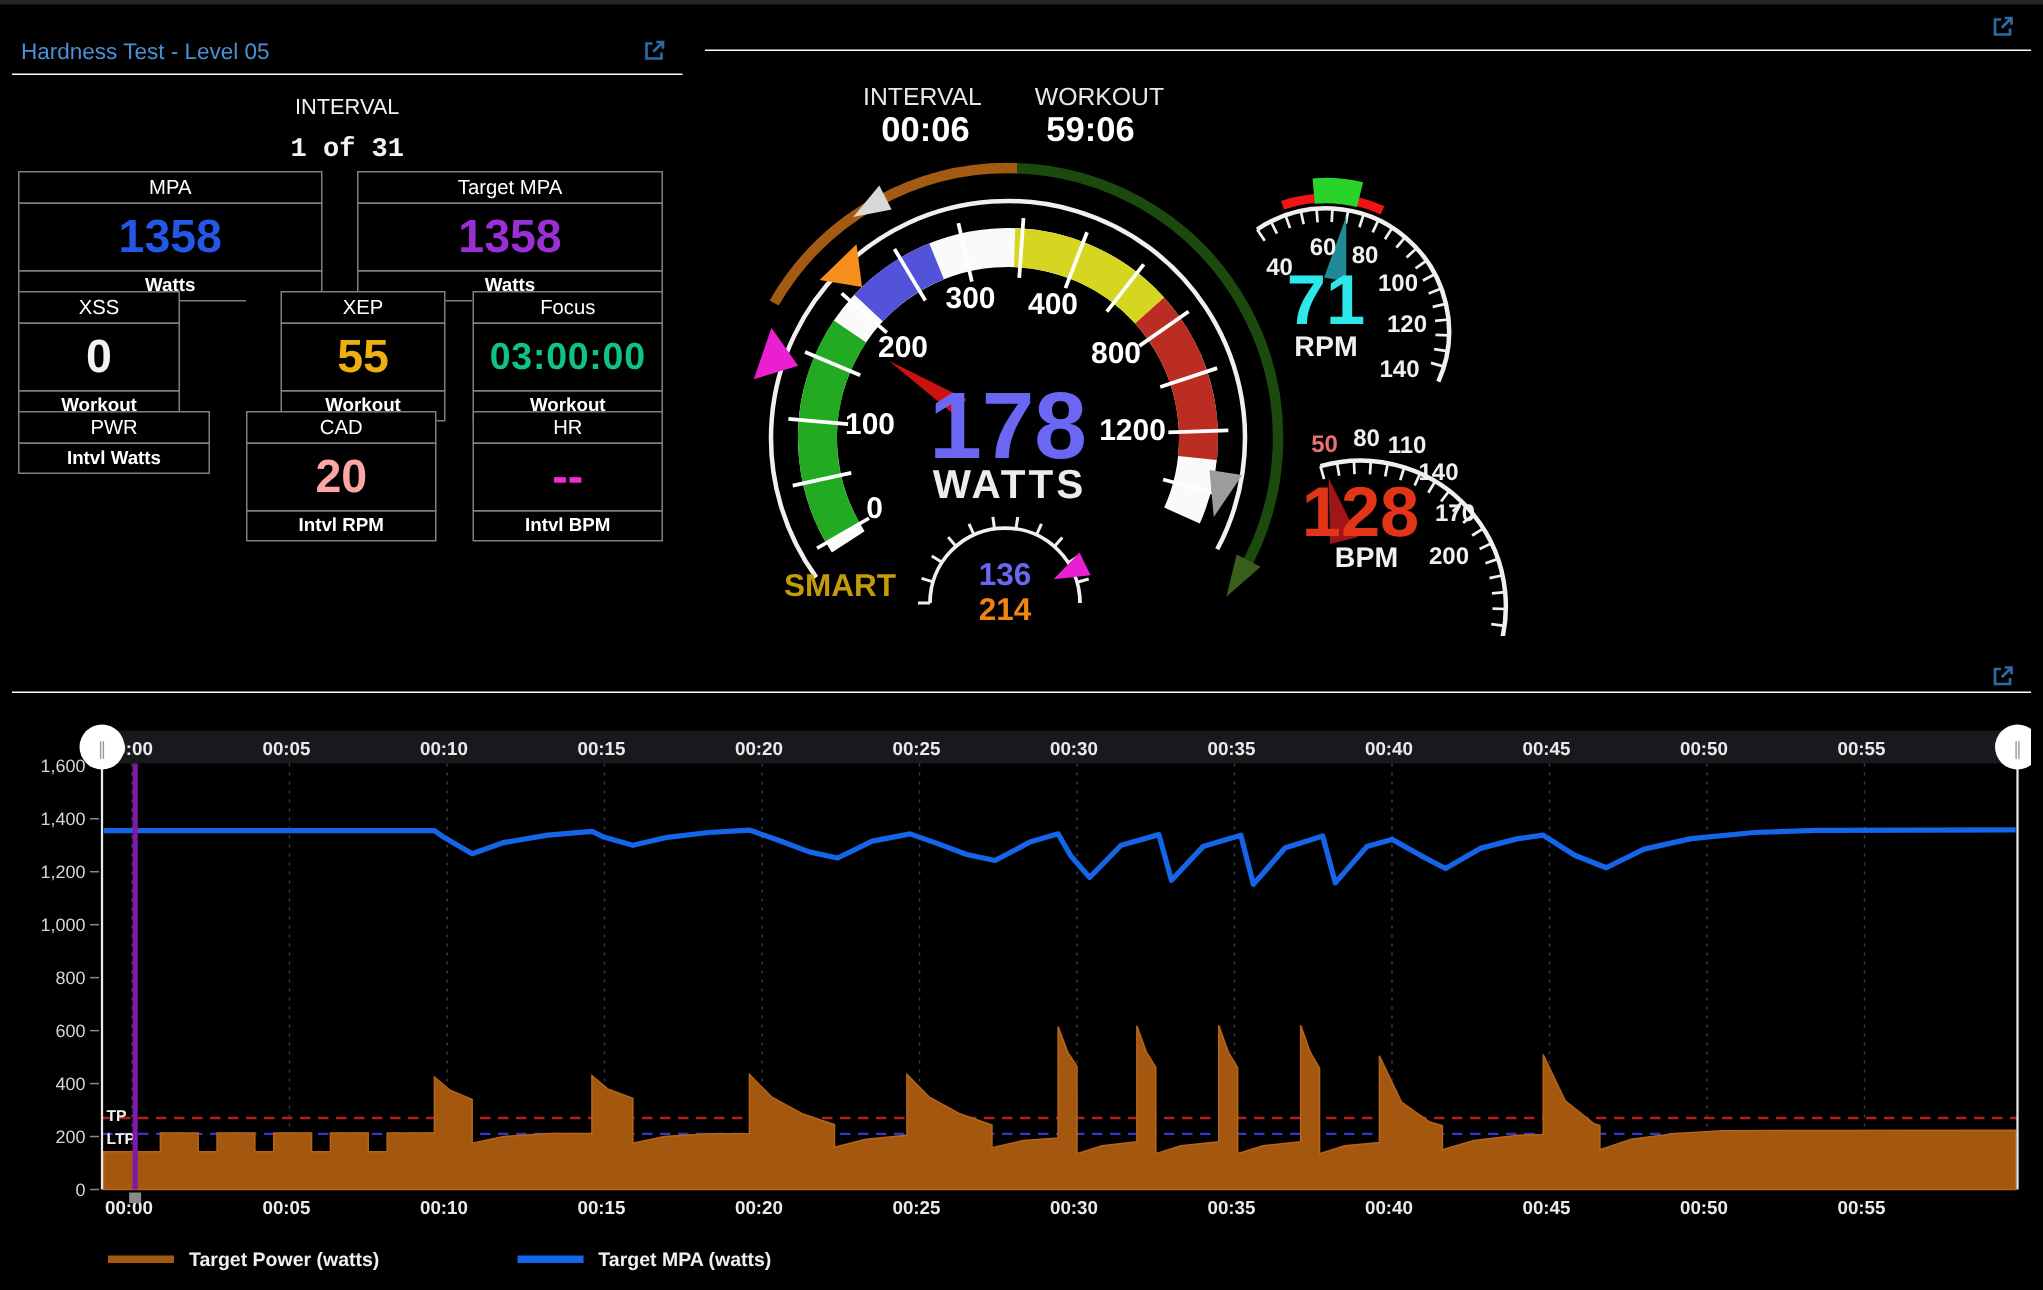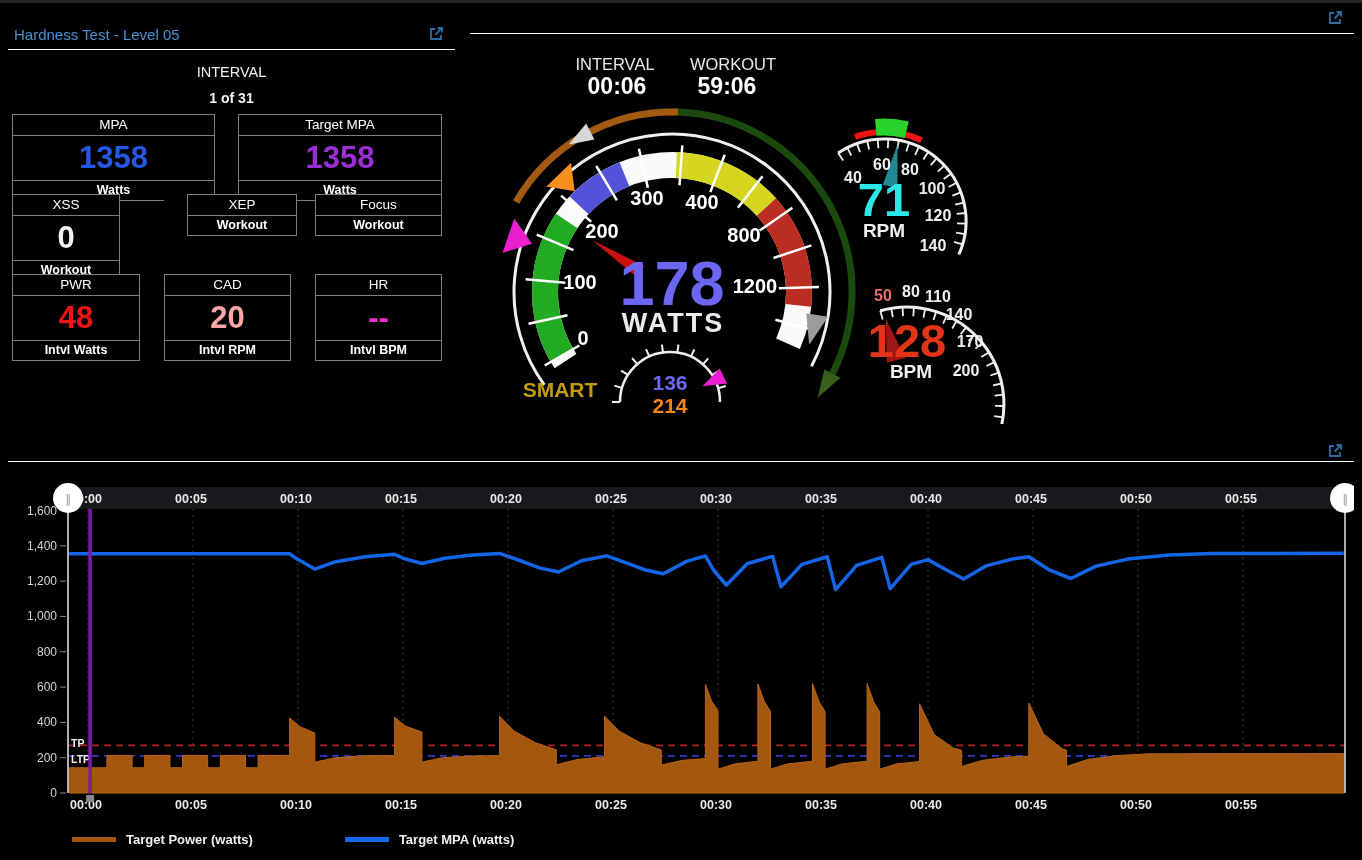--- a/index.html
+++ b/index.html
@@ -52,50 +52,51 @@
   <div class="phead">
     <div class="ptitle">Hardness Test - Level 05</div>
     <div class="plink">
       <svg width="17" height="17" viewBox="0 0 17 17">
         <path d="M7 4 H3 V14 H13 V10" fill="none" stroke="#2d6ca2" stroke-width="1.8"></path>
         <path d="M7.5 9.5 L13.5 3.5 M9.5 3 H14 V7.5" fill="none" stroke="#2d6ca2" stroke-width="1.8"></path>
       </svg>
     </div>
   </div>
   <div class="centerlbl" style="top:44px;font-size:14.5px;">INTERVAL</div>
-  <div class="centerlbl" style="top:70px;font-size:14px;font-weight:600;">1 of 31</div>
+  <div class="centerlbl" style="top:70px;font-size:18px;font-weight:600;font-family:Liberation Mono, monospace;">1 of 31</div>
 
   <div class="mbox" style="left:4px;top:94px;width:203px;">
     <div class="mb-h">MPA</div>
     <div class="mb-v" style="color: rgb(36, 87, 230);">1358</div>
     <div class="mb-f">Watts</div>
   </div>
   <div class="mbox" style="left:230px;top:94px;width:204px;">
     <div class="mb-h">Target MPA</div>
     <div class="mb-v" style="color: rgb(155, 47, 214);">1358</div>
     <div class="mb-f">Watts</div>
   </div>
 
   <div class="mbox" style="left:4px;top:174px;width:108px;">
     <div class="mb-h">XSS</div>
     <div class="mb-v" style="color: rgb(242, 242, 242);">0</div>
     <div class="mb-f">Workout</div>
   </div>
   <div class="mbox" style="left:156px;top:174px;width:110px;padding-left:23px;">
     <div class="mb-h">XEP</div>
+    <div class="mb-v" style="color: rgb(237, 177, 15);">55</div>
     <div class="mb-f">Workout</div>
   </div>
   <div class="mbox v-sm" style="left:307px;top:174px;width:127px;">
     <div class="mb-h">Focus</div>
+    <div class="mb-v" style="color: rgb(15, 194, 133);">03:00:00</div>
     <div class="mb-f">Workout</div>
   </div>
 
   <div class="mbox" style="left:4px;top:254px;width:128px;">
     <div class="mb-h">PWR</div>
-    <div class="mb-v" style="color: rgb(236, 21, 21);">48</div>
     <div class="mb-f">Intvl Watts</div>
   </div>
   <div class="mbox" style="left:156px;top:254px;width:127px;">
     <div class="mb-h">CAD</div>
     <div class="mb-v" style="color: #fca5a5;">20</div>
     <div class="mb-f">Intvl RPM</div>
   </div>
   <div class="mbox" style="left:307px;top:254px;width:127px;">
     <div class="mb-h">HR</div>
     <div class="mb-v" style="color: rgb(243, 44, 214);">--</div>

